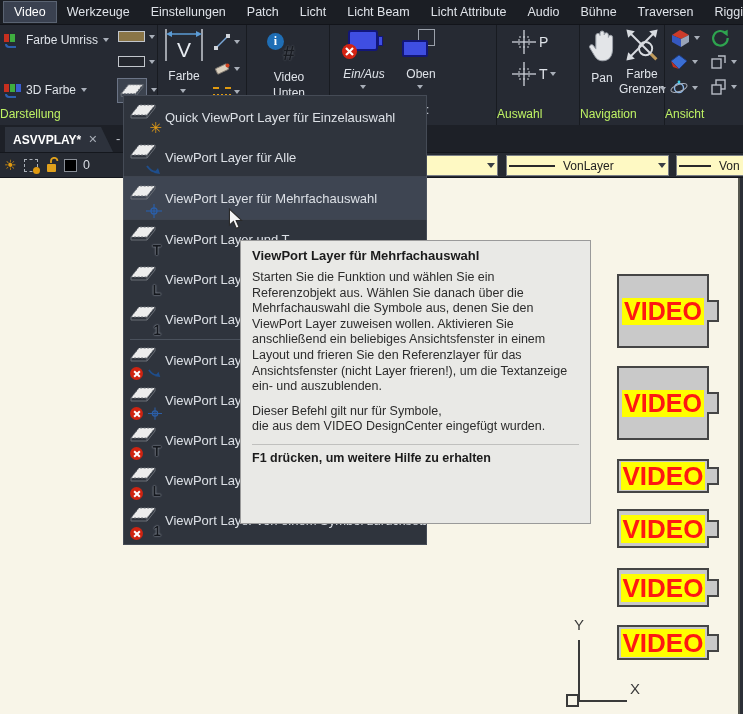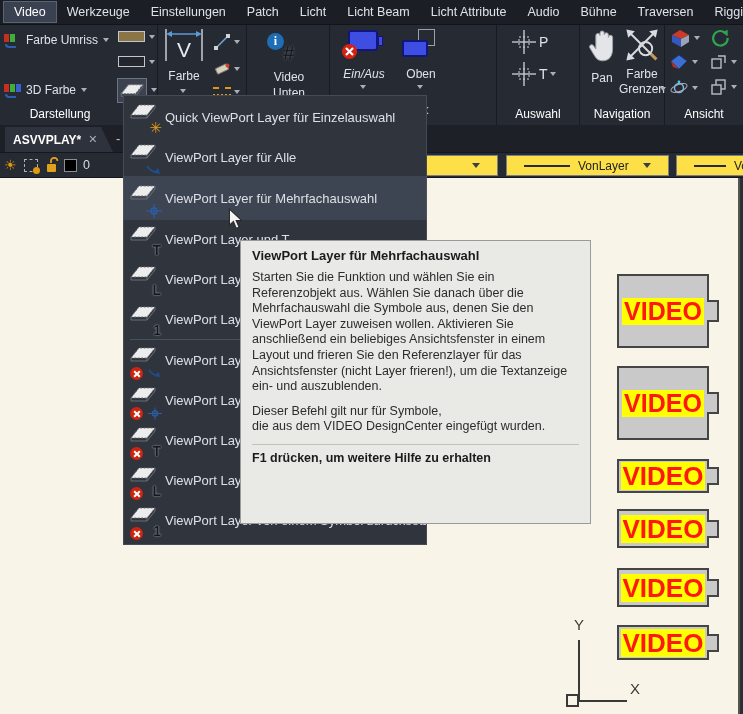--- a/index.html
+++ b/index.html
@@ -9,22 +9,22 @@
   
   .menubar { position:absolute; left:0; top:0; width:743px; height:25px; background:#1b1e24;
              display:flex; align-items:center; padding-left:4px; border-bottom:1px solid #12141a;
              white-space:nowrap; overflow:hidden; }
   .mb-item { color:#dfe3e9; font-size:12.5px; padding:3px 10px; margin-right:1px; }
   .mb-item.active { background:#3a4150; outline:1px solid #5a6372; color:#fff; }
 
   
   .ribbon { position:absolute; left:0; top:25px; width:743px; height:100px; background:#262a33; }
   .sec { position:absolute; top:0; height:100px; border-right:1px solid #181b21; }
-  .sec-label { position:absolute; bottom:4px; left:0; width:100%; text-align:center;
-               color:#ffffff; font-size:12px; }
+  .sec-label { position:absolute; bottom:4px; left:0; width:100%; 
+               color:#bef264; font-size:12px; }
   .rlabel { color:#dfe3e9; font-size:12px; }
   .chev { width:0; height:0; border-left:3.5px solid transparent; border-right:3.5px solid transparent;
           border-top:4px solid #a9afb9; display:inline-block; }
   .row3 { position:absolute; left:4px; display:flex; align-items:center; gap:5px; height:22px; }
   .cicon { width:17px; height:13px; position:relative; }
   .cicon i { position:absolute; top:0; width:5px; height:8px; }
   .cicon .r { left:0; background:#c62f1f; } .cicon .g { left:6px; background:#3fae3f; }
   .cicon .b3 { left:12px; background:#3a5fd0; }
   .cicon .sw { position:absolute; left:1px; bottom:-1px; width:11px; height:4px;
                border-bottom:2px solid #2d5fae; border-left:2px solid #2d5fae; border-radius:0 0 0 6px; }
@@ -79,22 +79,22 @@
   .toolbar { position:absolute; left:0; top:152px; width:743px; height:26px; background:#262a32;
              border-top:1px solid #14171d; border-bottom:1px solid #14171d; }
   .sun { position:absolute; left:4px; top:4px; color:#e09a10; font-size:14px; line-height:16px; }
   .selframe { position:absolute; left:24px; top:6px; width:14px; height:13px; border:1px dashed #aab0b8; }
   .selframe:after { content:""; position:absolute; right:-3px; bottom:-3px; width:7px; height:7px;
                     background:#e09a10; border-radius:50%; }
   .padlock { position:absolute; left:46px; top:4px; }
   .swatch0 { position:absolute; left:64px; top:6px; width:13px; height:13px; background:#000;
              border:1px solid #8a8f97; }
   .layer0 { position:absolute; left:83px; top:5px; color:#d8dce2; font-size:12.5px; }
-  .ddl { position:absolute; top:2px; height:21px; background:#fde047; border:1px solid #7b7f85;
-         display:flex; align-items:center; padding:0 17px; gap:8px; color:#222; font-size:12px; }
+  .ddl { position:absolute; top:2px; height:21px; background:#fef9c3; border:1px solid #7b7f85;
+         display:flex; align-items:center; padding:0 2px; gap:8px; color:#222; font-size:12px; }
   .ddl .line { height:2px; background:#2a2a2a; }
   .ddl .dchev { margin-left:auto; width:0; height:0; border-left:4px solid transparent;
                 border-right:4px solid transparent; border-top:5px solid #3a3f45; }
 
   
   .canvas { position:absolute; left:0; top:178px; width:743px; height:536px; background:#f8f5e8; }
   .canvas-edge { position:absolute; left:738px; top:0; width:2px; height:536px; background:#55564e; }
   .canvas-right { position:absolute; left:740px; top:0; width:3px; height:536px; background:#2b2e36; }
   .vbox { position:absolute; left:617px; width:92px; background:#c9c9c9; border:2px solid #454545;
           display:flex; align-items:center; justify-content:center; }

